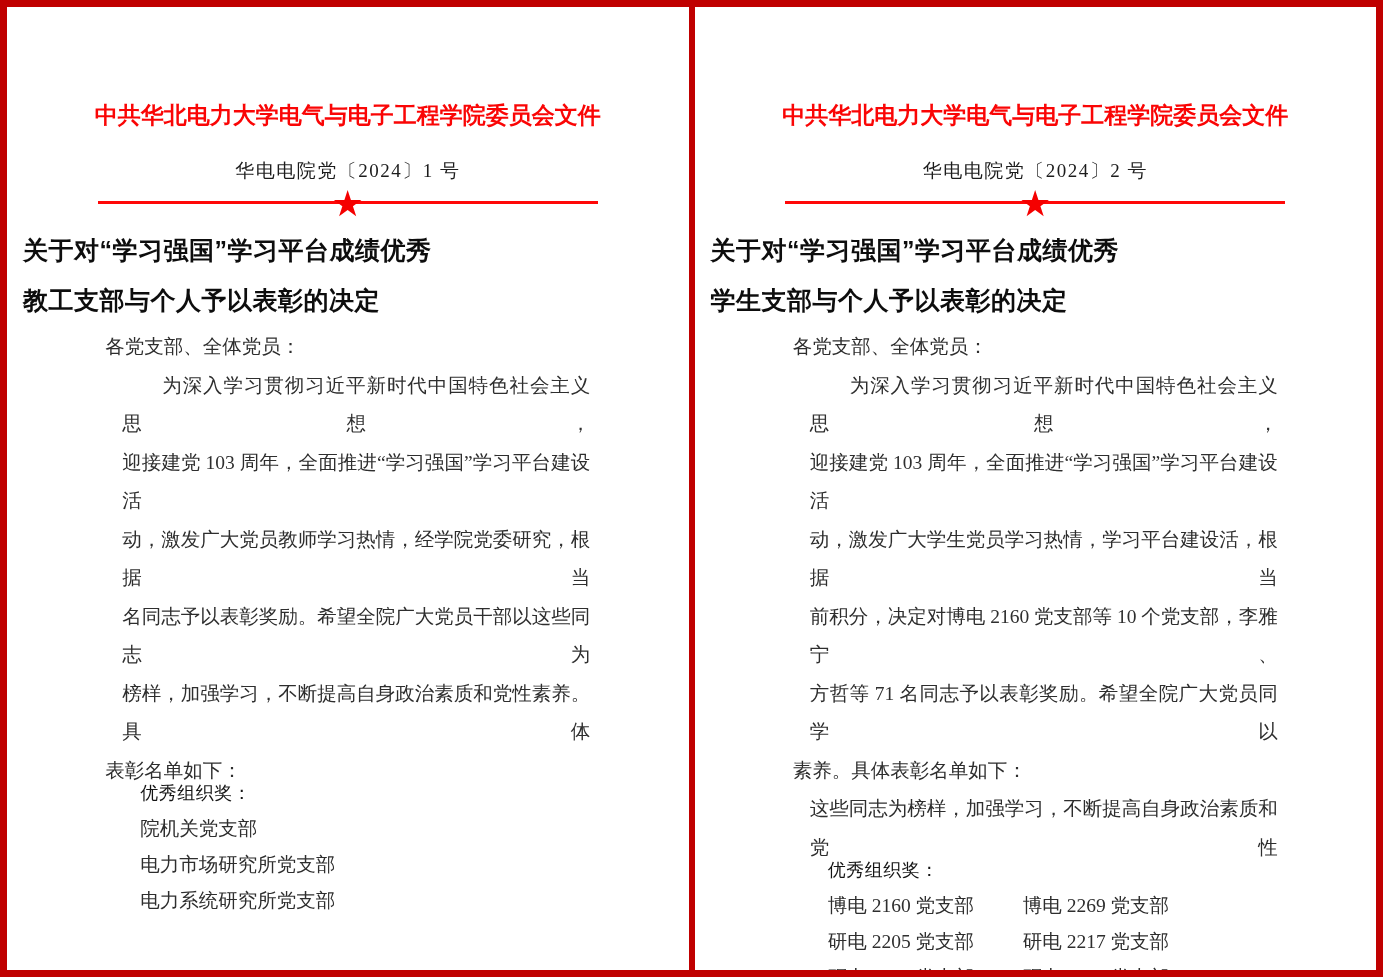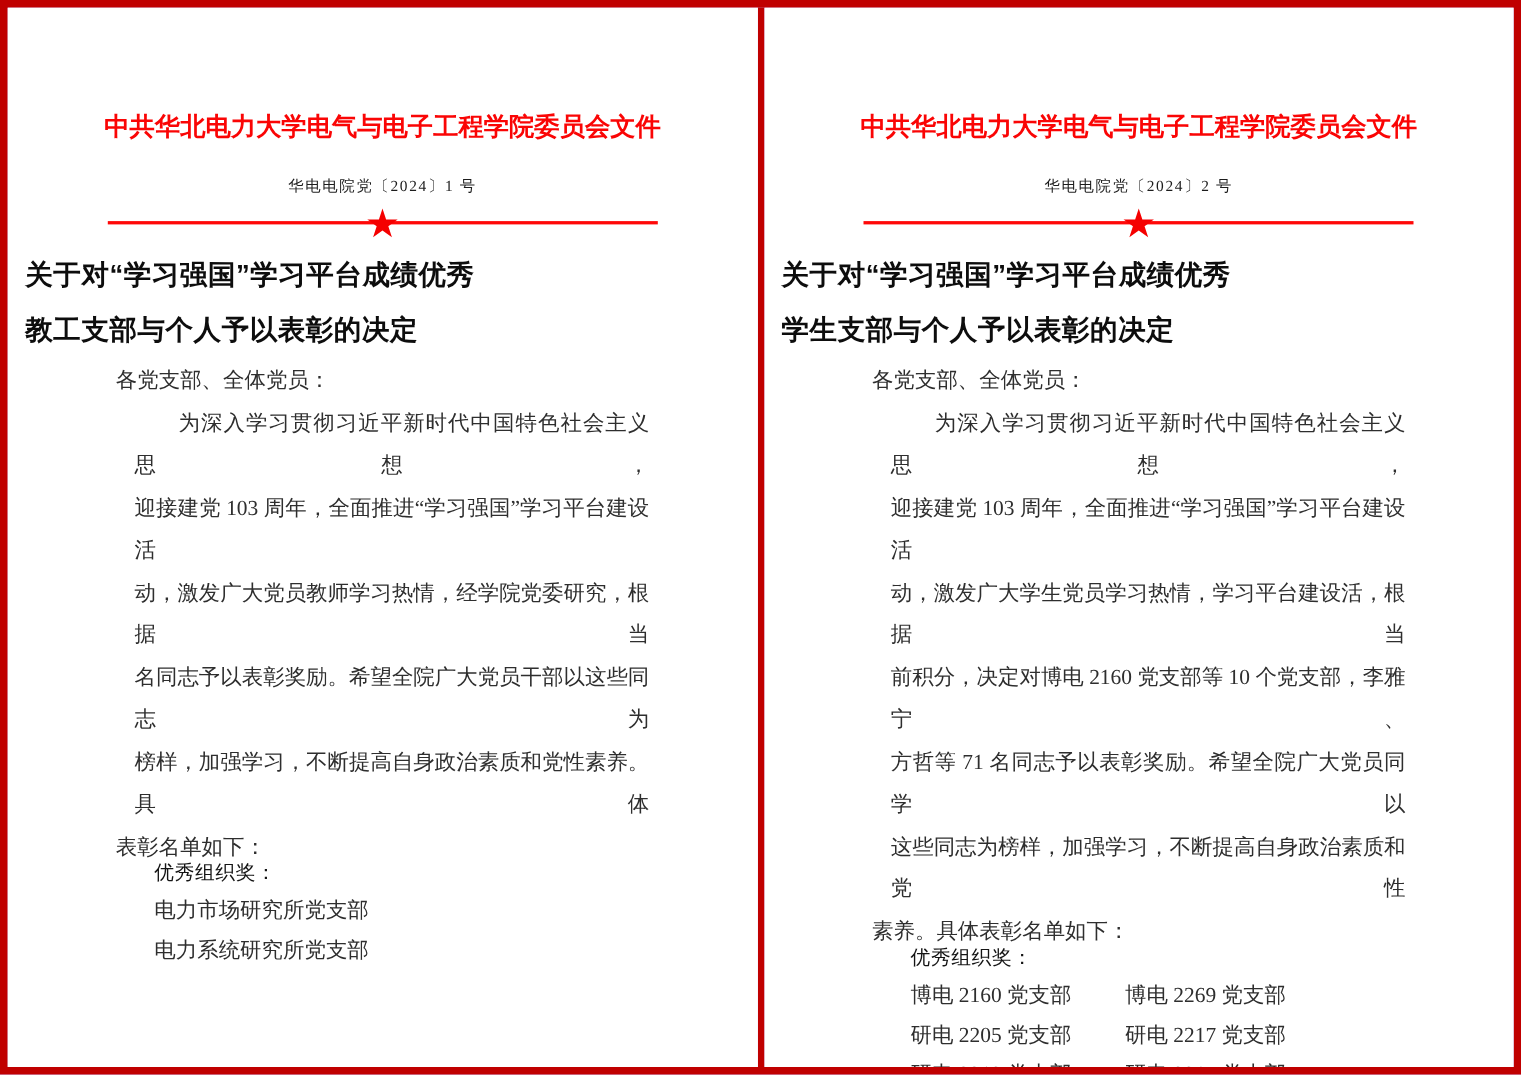--- a/index.html
+++ b/index.html
@@ -2,36 +2,36 @@
 <html><head>
 <meta charset="utf-8">
 <style>
   html,body{margin:0;padding:0;}
   body{
     width:1383px;height:977px;background:#ffffff;overflow:hidden;
     font-family:"Liberation Serif","DejaVu Serif",serif;
   }
   .frame{
     box-sizing:border-box;width:1383px;height:977px;
-    border:7px solid #c00000;display:flex;background:#c4b5fd;
+    border:7px solid #c00000;display:flex;background:#000000;
   }
   .page{
     flex:1 1 auto;height:963px;background:#ffffff;position:relative;
     color:#303030;overflow:hidden;
   }
   .divider{flex:0 0 6px;height:963px;background:#c00000;}
 
   .red-head{
     margin:94px 6px 0;
     font-family:"Liberation Sans","DejaVu Sans",sans-serif;
     font-weight:700;font-size:23px;line-height:28px;
     color:#fa0505;text-align:center;letter-spacing:0;
   }
   .doc-no{
-    margin-top:30px;font-size:14px;line-height:24px;
+    margin-top:30px;font-size:19px;line-height:24px;
     text-align:center;color:#1c1c1c;letter-spacing:1.5px;
   }
   .rule-row{position:relative;margin:18px auto 0;width:500px;height:3px;}
   .rule{position:absolute;left:0;top:0;right:0;bottom:0;background:#ff0808;}
   .star{
     position:absolute;left:50%;top:50%;
     transform:translate(-50%,-46%);
     color:#f50000;font-size:36px;line-height:1;
     font-family:"DejaVu Sans",sans-serif;
   }
@@ -77,20 +77,21 @@
     <div class="content">
       <div class="bline">各党支部、全体党员：</div>
       <div class="bline j indent">为深入学习贯彻习近平新时代中国特色社会主义思想，</div>
       <div class="bline j">迎接建党 103 周年，全面推进“学习强国”学习平台建设活</div>
       <div class="bline j">动，激发广大党员教师学习热情，经学院党委研究，根据当</div>
       <div class="bline j">名同志予以表彰奖励。希望全院广大党员干部以这些同志为</div>
       <div class="bline j">榜样，加强学习，不断提高自身政治素质和党性素养。具体</div>
       <div class="bline">表彰名单如下：</div>
       <div class="sections">
         <div class="sec-h">优秀组织奖：</div>
+        <div class="sec-i">院机关党支部</div>
         <div class="sec-i">电力市场研究所党支部</div>
         <div class="sec-i">电力系统研究所党支部</div>
 
       </div>
     </div>
   </section>
 
   <div class="divider"></div>
 
   <section class="page">
@@ -104,22 +105,22 @@
       <span class="tline">关于对“学习强国”学习平台成绩优秀</span>
       <span class="tline">学生支部与个人予以表彰的决定</span>
     </h2>
     <div class="content">
       <div class="bline">各党支部、全体党员：</div>
       <div class="bline j indent">为深入学习贯彻习近平新时代中国特色社会主义思想，</div>
       <div class="bline j">迎接建党 103 周年，全面推进“学习强国”学习平台建设活</div>
       <div class="bline j">动，激发广大学生党员学习热情，学习平台建设活，根据当</div>
       <div class="bline j">前积分，决定对博电 2160 党支部等 10 个党支部，李雅宁、</div>
       <div class="bline j">方哲等 71 名同志予以表彰奖励。希望全院广大党员同学以</div>
+      <div class="bline">素养。具体表彰名单如下：</div>
       <div class="bline j">这些同志为榜样，加强学习，不断提高自身政治素质和党性</div>
-      <div class="bline">素养。具体表彰名单如下：</div>
       <div class="sections">
         <div class="sec-h">优秀组织奖：</div>
         <div class="two-col">
           <div class="sec-i">博电 2160 党支部</div>
           <div class="sec-i">博电 2269 党支部</div>
           <div class="sec-i">研电 2205 党支部</div>
           <div class="sec-i">研电 2217 党支部</div>
           <div class="sec-i">研电 2213 党支部</div>
           <div class="sec-i">研电 2215 党支部</div>
 

